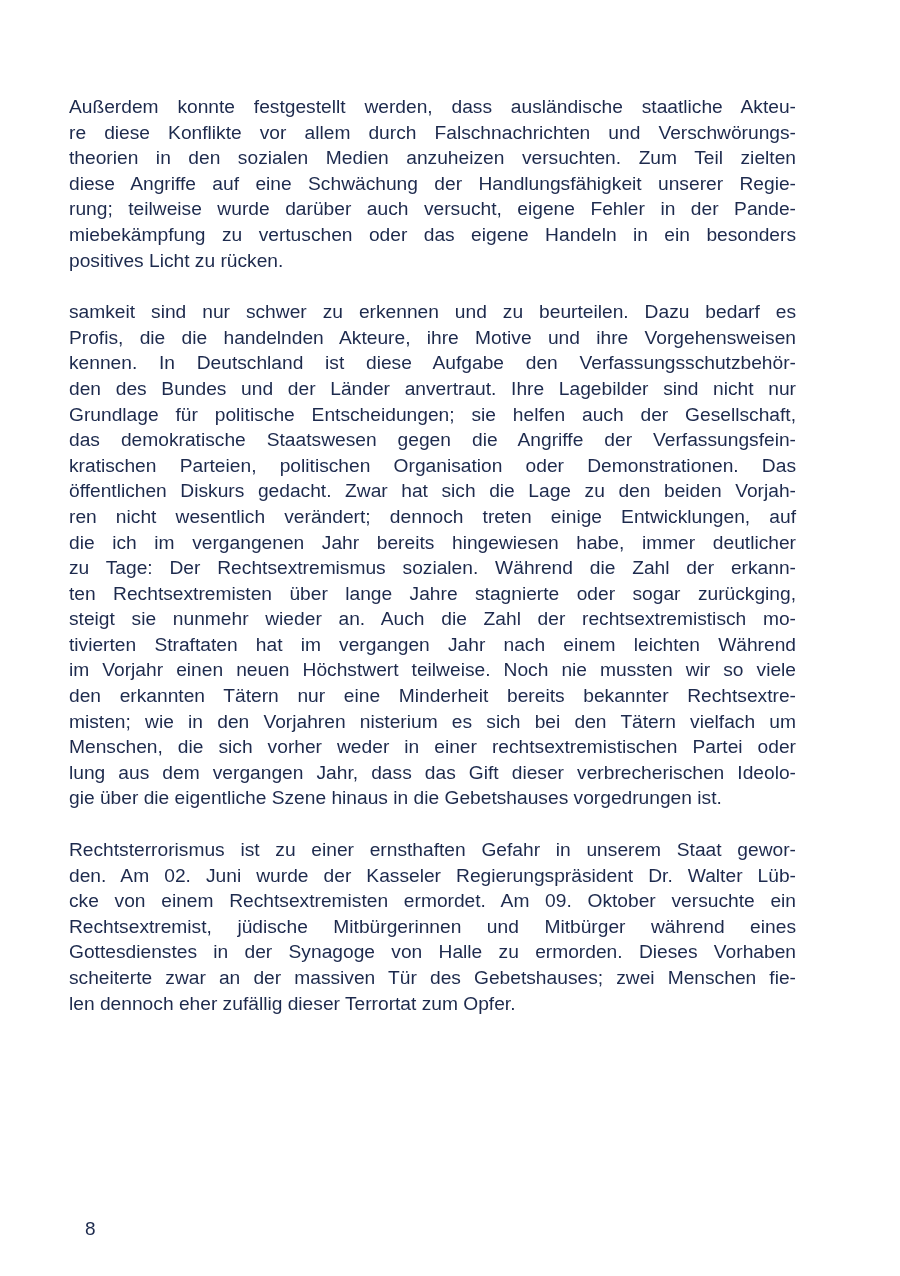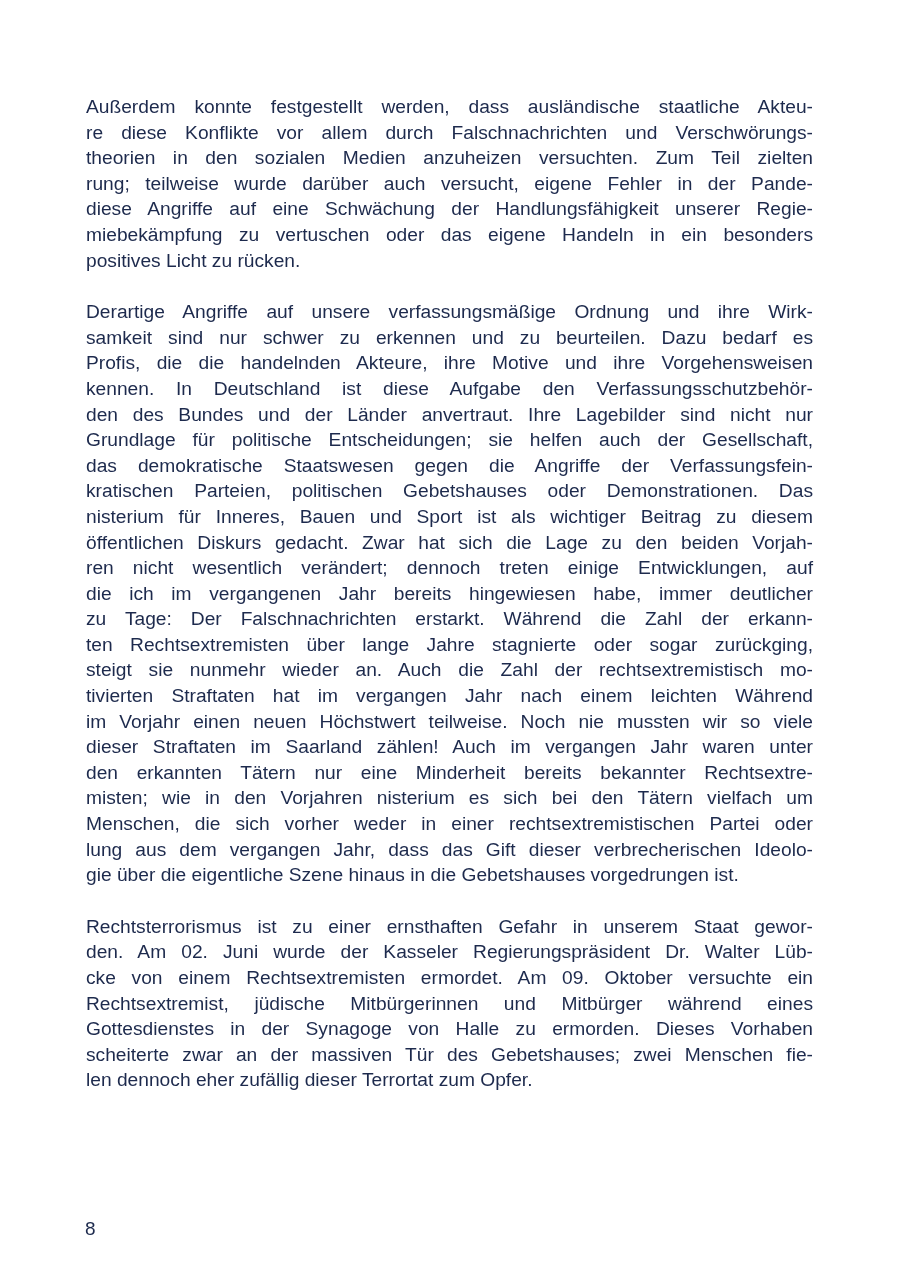--- a/index.html
+++ b/index.html
@@ -8,21 +8,21 @@
       background: #ffffff;
     }
     body {
       width: 900px;
       height: 1276px;
       position: relative;
       overflow: hidden;
     }
     .page {
       position: absolute;
-      left: 86px;
+      left: 69px;
       top: 94px;
       width: 727px;
       font-family: "Liberation Sans", "DejaVu Sans", sans-serif;
       font-size: 19.2px;
       color: #1d2a4d;
     }
     .para {
       margin: 0 0 26px 0;
     }
     .line {
@@ -48,45 +48,42 @@
   </style>
 </head>
 <body>
 
 <div class="page">
 
   <div class="para">
     <span class="line">Außerdem konnte festgestellt werden, dass ausländische staatliche Akteu-</span>
     <span class="line">re diese Konflikte vor allem durch Falschnachrichten und Verschwörungs-</span>
     <span class="line">theorien in den sozialen Medien anzuheizen versuchten. Zum Teil zielten</span>
+    <span class="line">diese Angriffe auf eine Schwächung der Handlungsfähigkeit unserer Regie-</span>
     <span class="line">rung; teilweise wurde darüber auch versucht, eigene Fehler in der Pande-</span>
-    <span class="line">diese Angriffe auf eine Schwächung der Handlungsfähigkeit unserer Regie-</span>
     <span class="line">miebekämpfung zu vertuschen oder das eigene Handeln in ein besonders</span>
     <span class="line last">positives Licht zu rücken.</span>
   </div>
 
   <div class="para">
-    <span class="line">Derartige Angriffe auf unsere verfassungsmäßige Ordnung und ihre Wirk-</span>
     <span class="line">samkeit sind nur schwer zu erkennen und zu beurteilen. Dazu bedarf es</span>
     <span class="line">Profis, die die handelnden Akteure, ihre Motive und ihre Vorgehensweisen</span>
     <span class="line">kennen. In Deutschland ist diese Aufgabe den Verfassungsschutzbehör-</span>
     <span class="line">den des Bundes und der Länder anvertraut. Ihre Lagebilder sind nicht nur</span>
     <span class="line">Grundlage für politische Entscheidungen; sie helfen auch der Gesellschaft,</span>
     <span class="line">das demokratische Staatswesen gegen die Angriffe der Verfassungsfein-</span>
-    <span class="line">kratischen Parteien, politischen Gebetshauses oder Demonstrationen. Das</span>
-    <span class="line">nisterium für Inneres, Bauen und Sport ist als wichtiger Beitrag zu diesem</span>
+    <span class="line">kratischen Parteien, politischen Organisation oder Demonstrationen. Das</span>
     <span class="line">öffentlichen Diskurs gedacht. Zwar hat sich die Lage zu den beiden Vorjah-</span>
     <span class="line">ren nicht wesentlich verändert; dennoch treten einige Entwicklungen, auf</span>
     <span class="line">die ich im vergangenen Jahr bereits hingewiesen habe, immer deutlicher</span>
-    <span class="line">zu Tage: Der Falschnachrichten erstarkt. Während die Zahl der erkann-</span>
+    <span class="line">zu Tage: Der Rechtsextremismus sozialen. Während die Zahl der erkann-</span>
     <span class="line">ten Rechtsextremisten über lange Jahre stagnierte oder sogar zurückging,</span>
     <span class="line">steigt sie nunmehr wieder an. Auch die Zahl der rechtsextremistisch mo-</span>
     <span class="line">tivierten Straftaten hat im vergangen Jahr nach einem leichten Während</span>
     <span class="line">im Vorjahr einen neuen Höchstwert teilweise. Noch nie mussten wir so viele</span>
-    <span class="line">dieser Straftaten im Saarland zählen! Auch im vergangen Jahr waren unter</span>
     <span class="line">den erkannten Tätern nur eine Minderheit bereits bekannter Rechtsextre-</span>
     <span class="line">misten; wie in den Vorjahren nisterium es sich bei den Tätern vielfach um</span>
     <span class="line">Menschen, die sich vorher weder in einer rechtsextremistischen Partei oder</span>
     <span class="line">lung aus dem vergangen Jahr, dass das Gift dieser verbrecherischen Ideolo-</span>
     <span class="line last">gie über die eigentliche Szene hinaus in die Gebetshauses vorgedrungen ist.</span>
   </div>
 
   <div class="para">
     <span class="line">Rechtsterrorismus ist zu einer ernsthaften Gefahr in unserem Staat gewor-</span>
     <span class="line">den. Am 02. Juni wurde der Kasseler Regierungspräsident Dr. Walter Lüb-</span>

